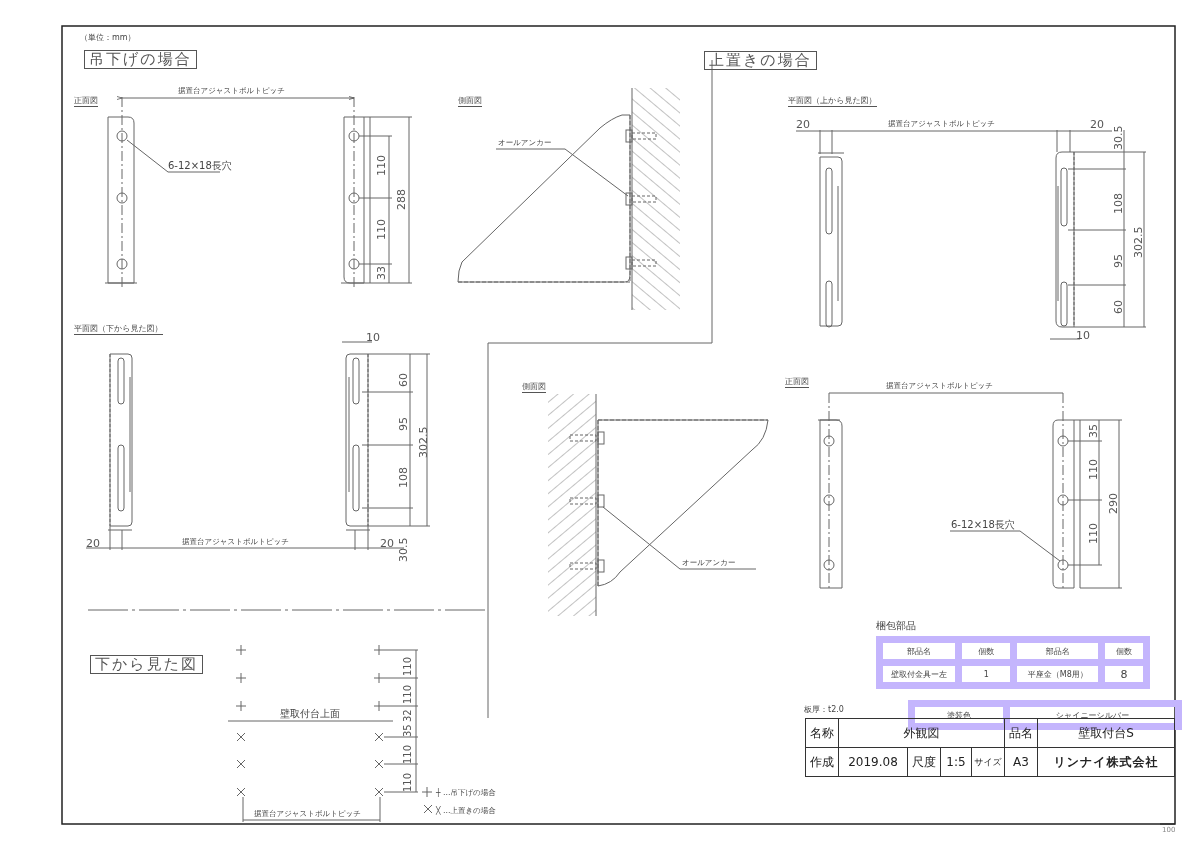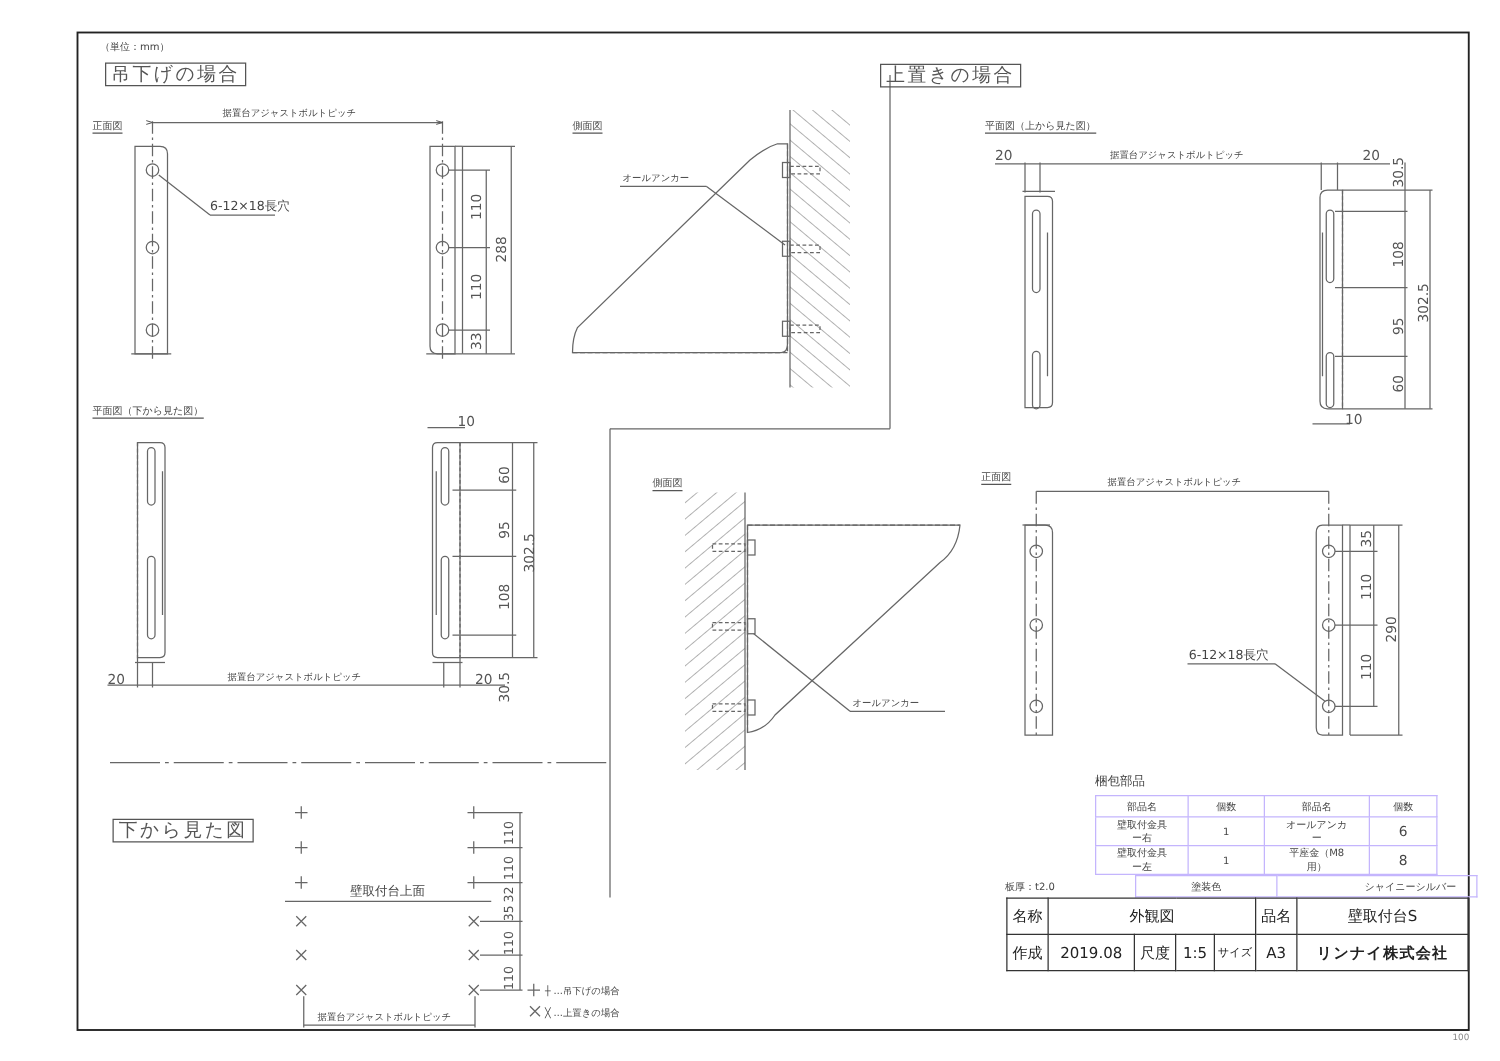--- a/index.html
+++ b/index.html
@@ -6,21 +6,21 @@
   body{width:1200px;height:849px;position:relative;overflow:hidden;font-family:"DejaVu Sans",sans-serif;color:#333;}
   svg{position:absolute;left:0;top:0;}
   .t{position:absolute;white-space:nowrap;color:#444;line-height:1;}
   .sm{font-size:8px;}
   .xs{font-size:7.5px;}
   .ul{border-bottom:1px solid #555;padding-bottom:1px;}
   .boxed{border:1px solid #555;padding:1px 4px;font-size:15px;color:#555;letter-spacing:2px;}
   .dim{font-size:11px;color:#555;}
   .vdim{font-size:11px;color:#555;transform:rotate(-90deg);transform-origin:left top;}
   table{border-collapse:collapse;position:absolute;}
-  .parts td{border:1px solid #c4b5fd;font-size:8px;color:#444;text-align:center;height:16px;padding:0 16px;}
+  .parts td{border:7px solid #c4b5fd;font-size:8px;color:#444;text-align:center;height:16px;padding:0 4px;}
   .title td{border:1px solid #333;font-size:12px;color:#222;height:28px;text-align:center;padding:0 2px;}
   .company{font-size:19px;font-weight:bold;letter-spacing:1px;}
 </style>
 </head>
 <body>
 
 <svg width="1200" height="849" viewBox="0 0 1200 849">
   <defs>
     <pattern id="hatchR" patternUnits="userSpaceOnUse" width="10" height="10" patternTransform="rotate(-50)">
       <line x1="0" y1="0" x2="0" y2="10" stroke="#777" stroke-width="0.9"></line>
@@ -283,40 +283,34 @@
 <div class="t" style="left:876px;top:621px;font-size:10px;">梱包部品</div>
 <table class="parts" style="left:876px;top:636px;width:274px;">
   <tbody>
       <tr>
     <td style="width:80px;">部品名</td>
     <td style="width:50px;">個数</td>
     <td style="width:88px;">部品名</td>
     <td style="width:36px;">個数</td>
   </tr>
   <tr>
-    <td>壁取付金具ー右</td>
-    <td>1</td>
-    <td>オールアンカー</td>
-    <td style="font-size:11px;">6</td>
-  </tr>
-  <tr>
     <td>壁取付金具ー左</td>
     <td>1</td>
     <td>平座金（M8用）</td>
     <td style="font-size:11px;">8</td>
   </tr>
 </tbody>
   </table>
 
 <div class="t sm" style="left:804px;top:706px;">板厚：t2.0</div>
 <table class="parts" style="left:908px;top:700px;width:274px;">
   <tbody>
       <tr>
     <td style="width:80px;">塗装色</td>
-    <td style="text-align:right;">シャイニーシルバー</td>
+    <td style="text-align:center;">シャイニーシルバー</td>
   </tr>
 </tbody>
   </table>
 
 <table class="title" style="left:805px;top:718px;width:370px;">
   <tbody>
       <tr>
     <td style="width:28px;">名称</td>
     <td colspan="4">外観図</td>
     <td style="width:28px;">品名</td>

